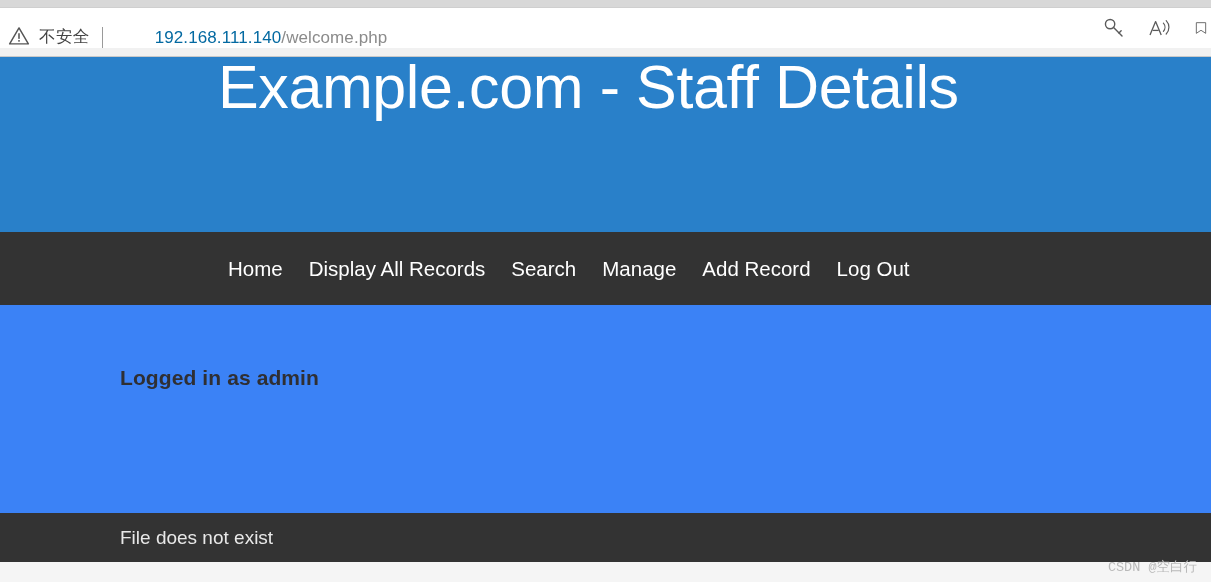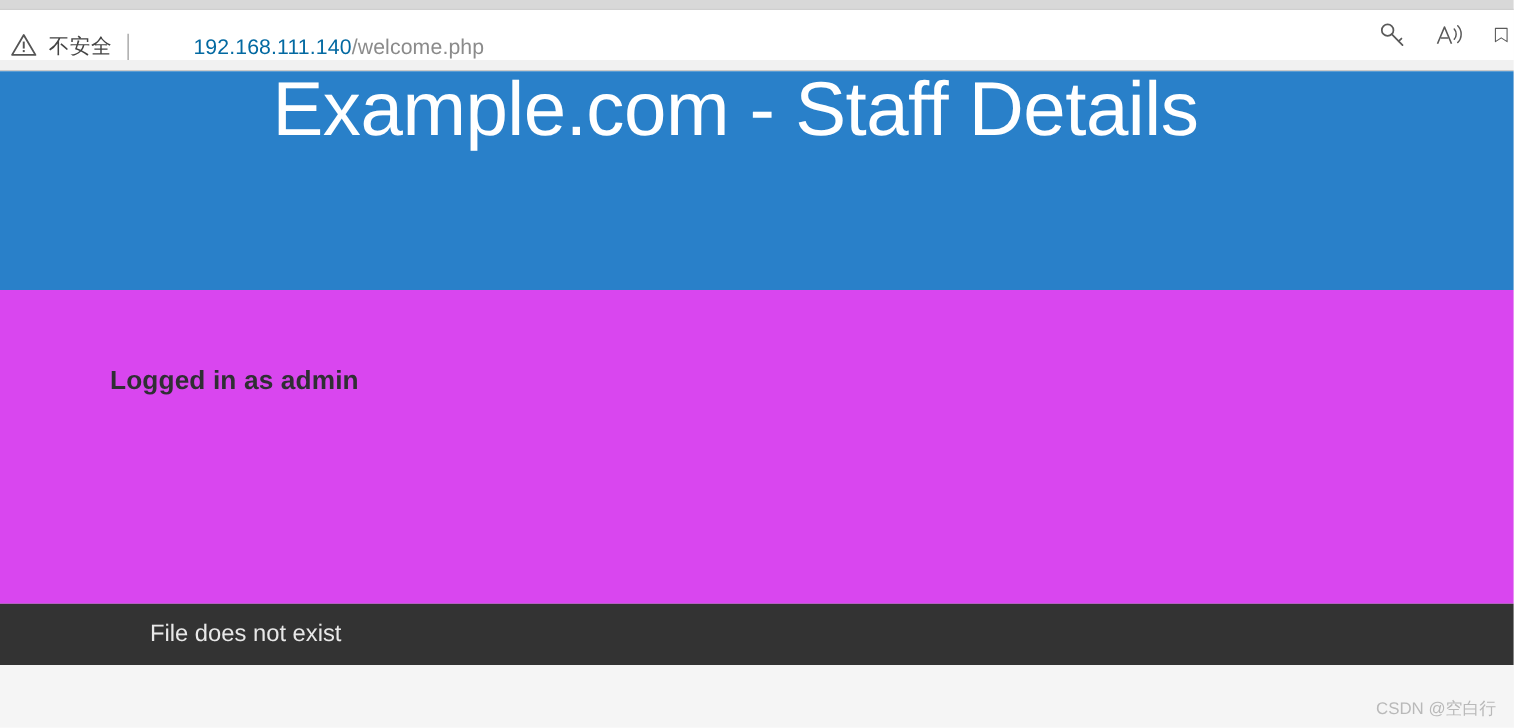--- a/index.html
+++ b/index.html
@@ -131,22 +131,22 @@
     gap: 26px;
   }
   .nav-item a {
     color: #ffffff;
     text-decoration: none;
     font-size: 20.5px;
     white-space: nowrap;
   }
   .content {
     flex: 1 1 auto;
-    background: #d946ef;
-    padding: 61px 0 0 88px;
+    background: #3b82f6;
+    padding: 61px 0 0 120px;
     box-sizing: border-box;
   }
   .content-heading {
     margin: 0;
     font-size: 21px;
     font-weight: bold;
     color: #2f2f33;
     letter-spacing: .1px;
   }
   .footer {
@@ -157,24 +157,25 @@
     align-items: center;
     padding-left: 120px;
     box-sizing: border-box;
   }
   .footer-msg {
     color: #e8e8e8;
     font-size: 19px;
     white-space: nowrap;
   }
   .below-footer {
-    height: 50px;
+    height: 20px;
     background: #f5f5f5;
     flex: 0 0 auto;
     position: relative;
+    font-family: Liberation Mono, monospace;
   }
   .watermark {
     position: absolute;
     right: 14px;
     bottom: 6px;
     color: #b9b9b9;
     font-size: 13.5px;
     white-space: nowrap;
   }
 </style>
@@ -213,20 +214,30 @@
   </div>
 </div>
 <div class="chrome-bottom-edge"></div>
 
 <div class="page">
 
   <header class="hero">
     <h1 class="hero-title">Example.com - Staff Details</h1>
   </header>
 
+  <nav class="navbar">
+    <ul class="nav-list">
+      <li class="nav-item"><a href="#">Home</a></li>
+      <li class="nav-item"><a href="#">Display All Records</a></li>
+      <li class="nav-item"><a href="#">Search</a></li>
+      <li class="nav-item"><a href="#">Manage</a></li>
+      <li class="nav-item"><a href="#">Add Record</a></li>
+      <li class="nav-item"><a href="#">Log Out</a></li>
+    </ul>
+  </nav>
 
   <main class="content">
     <h2 class="content-heading">Logged in as admin</h2>
   </main>
 
   <footer class="footer">
     <span class="footer-msg">File does not exist</span>
   </footer>
 
   <div class="below-footer">

